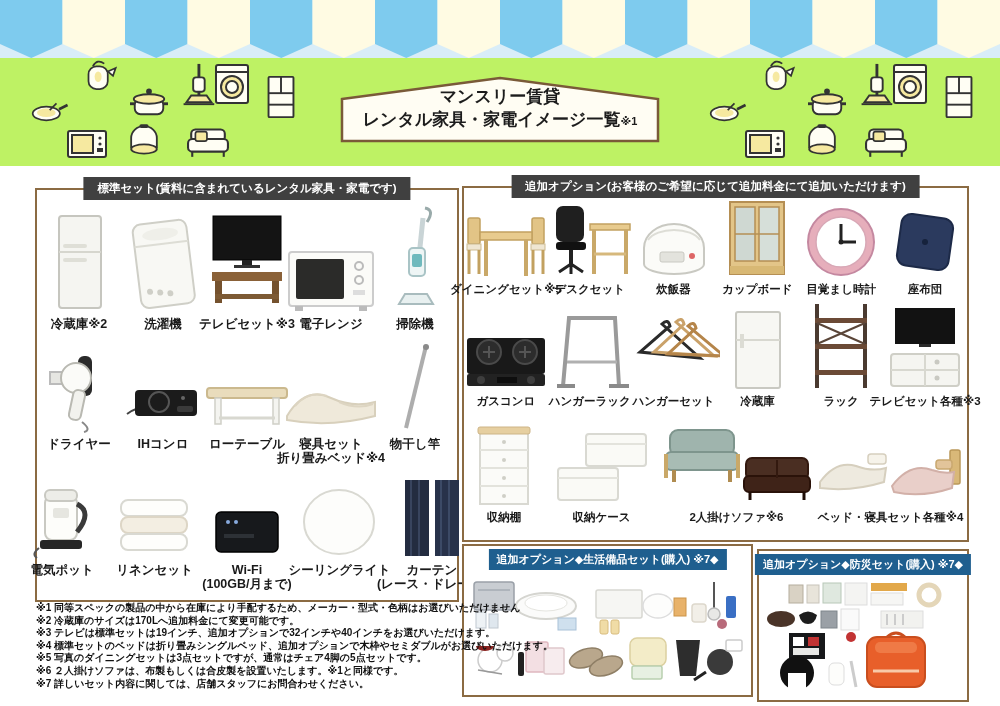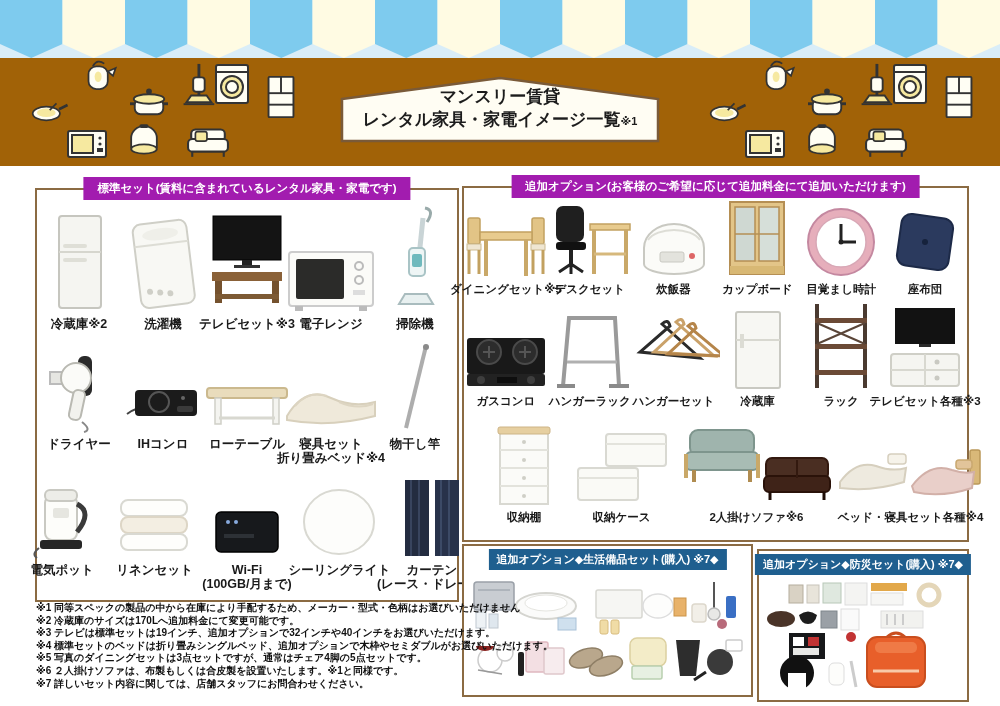--- a/index.html
+++ b/index.html
@@ -1,36 +1,36 @@
 <!DOCTYPE html>
 <html><head>
 <meta charset="utf-8">
 <style>
   html,body{margin:0;padding:0;}
   body{
     width:1000px;height:706px;position:relative;background:#ffffff;
     font-family:"Liberation Sans","DejaVu Sans",sans-serif;overflow:hidden;
   }
   
-  .banner{position:absolute;left:0;top:0;width:1000px;height:166px;background:#a16207;}
+  .banner{position:absolute;left:0;top:0;width:1000px;height:166px;background:#bef264;}
   .awning{position:absolute;left:0;top:0;}
   .plaque{position:absolute;left:340px;top:74px;width:320px;height:70px;}
   .plaque-text{position:absolute;left:0;top:12px;width:320px;text-align:center;color:#1c1c1c;}
   .plaque-line1{font-size:17px;font-weight:bold;line-height:22px;}
   .plaque-line2{font-size:17px;font-weight:bold;line-height:24px;}
   .plaque-note{font-size:11px;font-weight:bold;}
   .icon-cluster{position:absolute;top:50px;width:285px;height:112px;}
   .cluster-left{left:22px;}
   .cluster-right{left:700px;}
   .mini{position:absolute;}
   
   .panel{position:absolute;background:#fff;border:2px solid #8b6b43;}
   .panel-header{
     position:absolute;top:-13px;left:50%;transform:translateX(-50%);
-    background:#a21caf;color:#fff;font-weight:bold;white-space:nowrap;
+    background:#404040;color:#fff;font-weight:bold;white-space:nowrap;
     padding:4px 14px;font-size:11.5px;letter-spacing:0;
   }
   .std-panel{left:35px;top:188px;width:420px;height:410px;}
   .opt-panel{left:462px;top:186px;width:503px;height:352px;}
   .prow{display:flex;width:100%;}
   .cell{display:flex;flex-direction:column;align-items:center;flex:1;min-width:0;}
   .photo{display:flex;align-items:flex-end;justify-content:center;}
   .lbl{font-weight:bold;font-size:12.5px;color:#1a1a1a;text-align:center;line-height:1.12;margin-top:3px;white-space:nowrap;}
   .opt-panel .lbl{font-size:11.5px;}
   
@@ -541,21 +541,21 @@
             <line x1="6" y1="64" x2="74" y2="64" stroke="#d8d8d0" stroke-width="2"></line>
             <line x1="40" y1="48" x2="40" y2="80" stroke="#d8d8d0" stroke-width="2"></line>
             <circle cx="52" cy="56" r="2.5" fill="#c9c9c2"></circle>
             <circle cx="52" cy="72" r="2.5" fill="#c9c9c2"></circle>
           </svg>
       </div>
       <div class="lbl">テレビセット各種※3</div>
     </div>
   </div>
 
-  <div class="prow" style="height:112px;padding-left:20px;">
+  <div class="prow" style="height:112px;">
     <div class="cell" style="flex:0 0 80px">
       <div class="photo" style="height:84px">
         <svg width="64" height="86" viewBox="0 0 64 86">
             <rect x="8" y="10" width="48" height="72" fill="#fbfbf8" stroke="#d9d9d2" stroke-width="2"></rect>
             <rect x="6" y="5" width="52" height="7" rx="2" fill="#e6cfa0" stroke="#cdb486" stroke-width="1"></rect>
             <line x1="8" y1="28" x2="56" y2="28" stroke="#e3e3dc" stroke-width="2"></line>
             <line x1="8" y1="46" x2="56" y2="46" stroke="#e3e3dc" stroke-width="2"></line>
             <line x1="8" y1="64" x2="56" y2="64" stroke="#e3e3dc" stroke-width="2"></line>
             <circle cx="32" cy="20" r="2" fill="#cfcfc7"></circle>
             <circle cx="32" cy="38" r="2" fill="#cfcfc7"></circle>

